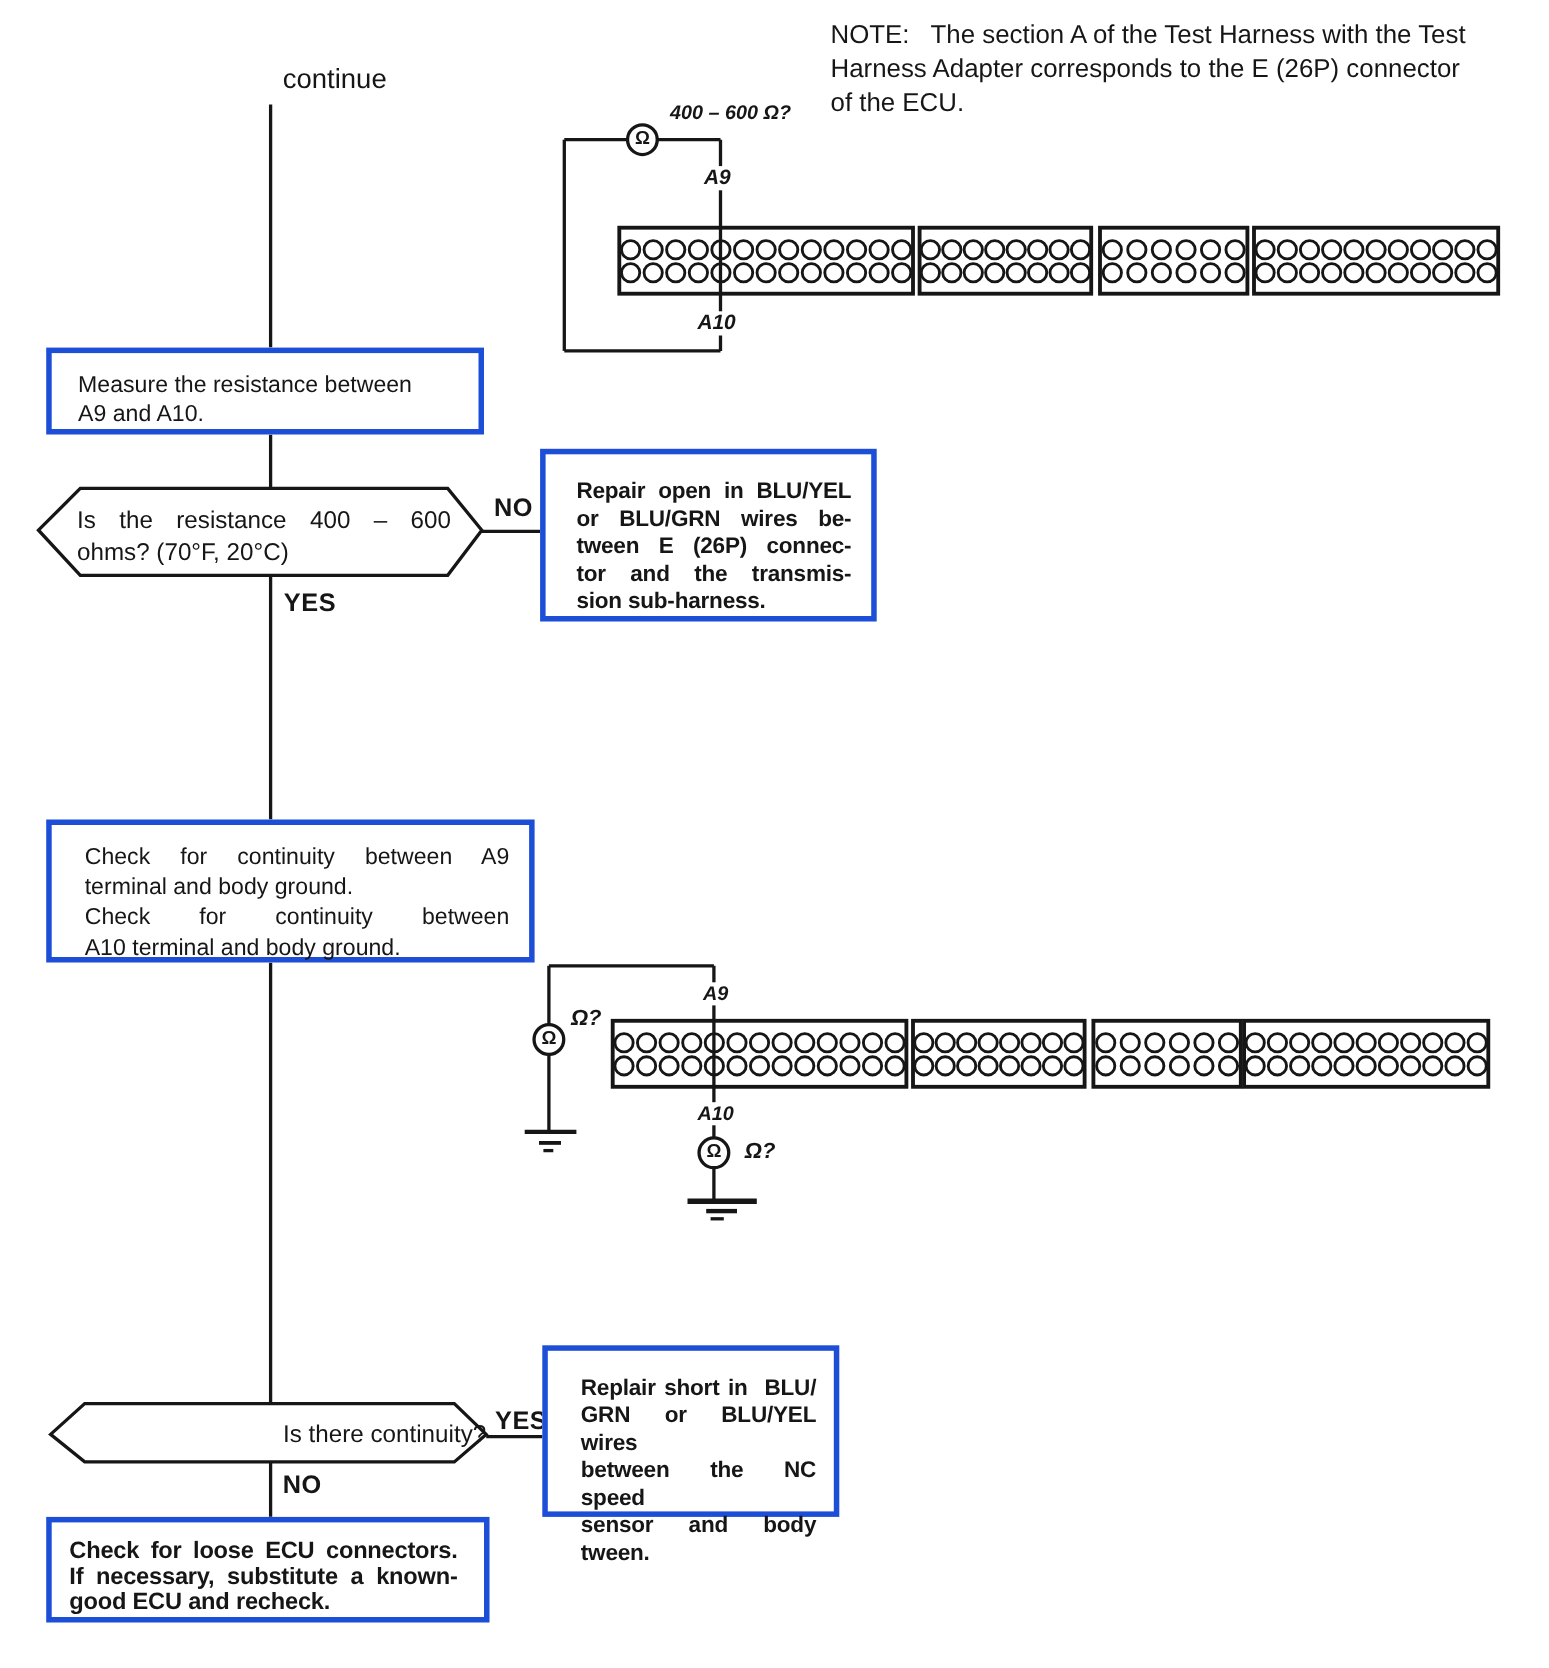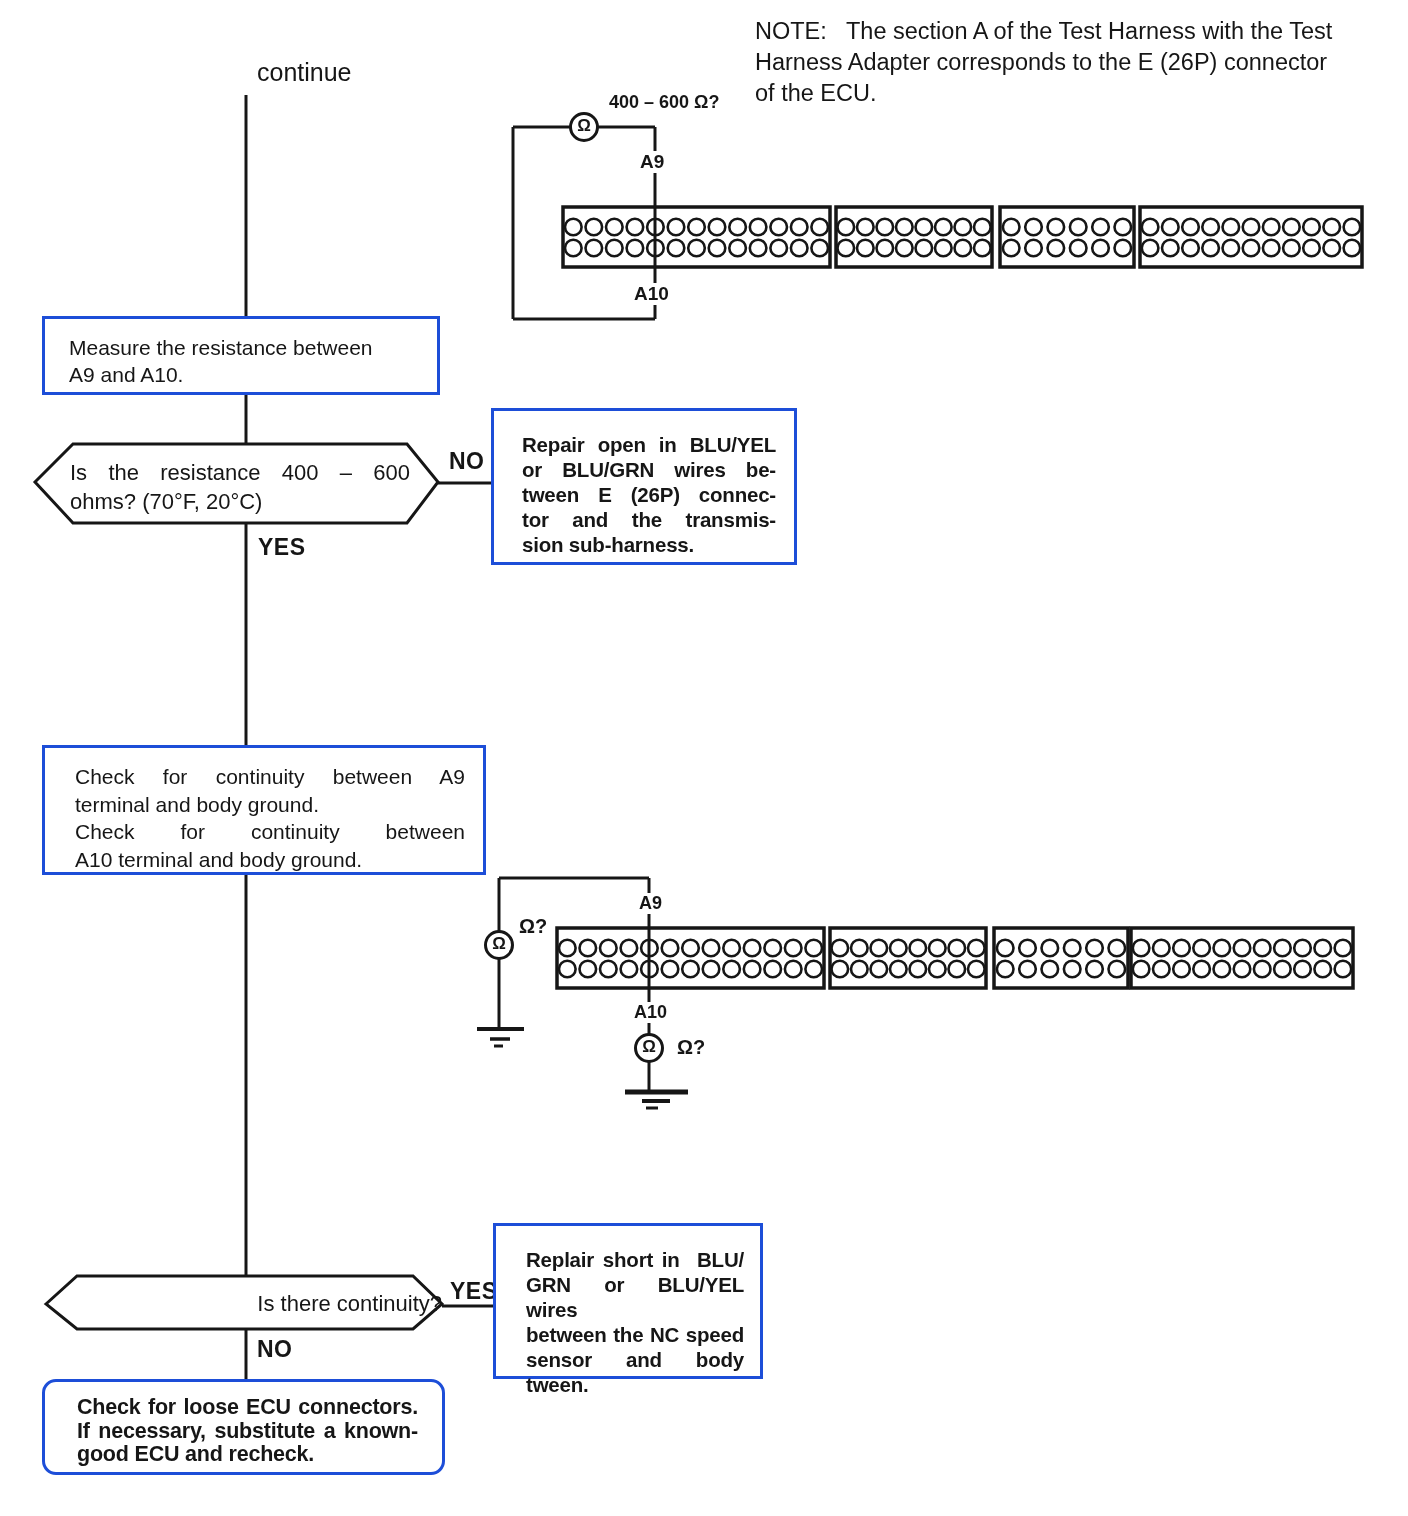--- a/index.html
+++ b/index.html
@@ -2,25 +2,25 @@
 <html><head>
 <meta charset="utf-8">
 <style>
   html,body{margin:0;padding:0;background:#fff;}
   body{font-family:"Liberation Sans", sans-serif;color:#161616;}
   .stage{position:relative;width:1408px;height:1516px;background:#ffffff;overflow:hidden;}
   .abs{position:absolute;}
   svg.layer{position:absolute;left:0;top:0;}
   .ln{white-space:pre-wrap;}
   .jl{text-align:justify;text-align-last:justify;-moz-text-align-last:justify;text-justify:inter-word;}
-  .box{position:absolute;border:3px solid #1d4ed8;background:#fff;box-sizing:border-box;}
+  .box{position:absolute;border:5px solid #1d4ed8;background:#fff;box-sizing:border-box;}
   .boxtext{font-size:21px;line-height:27px;}
   .boldbox{font-weight:bold;font-size:20.5px;line-height:25px;letter-spacing:-0.2px;}
   .caplabel{position:absolute;font-weight:bold;font-size:23px;letter-spacing:0.5px;}
-  .pinlabel{position:absolute;font-weight:bold;background:#fff;padding:0 2px;}
+  .pinlabel{position:absolute;font-weight:bold;background:#fff;padding:0 2px;font-style:italic;}
   .omega{position:absolute;width:16px;text-align:center;font-weight:bold;font-size:17px;}
   .notetext{font-size:23.5px;line-height:31px;}
 </style>
 </head>
 <body>
 
 <div class="stage">
 
   <svg class="layer" width="1408" height="1516" viewBox="0 0 1408 1516">
 
@@ -270,21 +270,21 @@
   <span class="caplabel" style="left:257px;top:1336px;">NO</span>
 
   <div class="box boldbox" style="left:493px;top:1223px;width:270px;height:156px;padding:21px 16px 0 30px;">
       <div class="ln jl">Replair short in  BLU/</div>
       <div class="ln jl">GRN or BLU/YEL wires</div>
       <div class="ln jl">between the NC speed</div>
       <div class="ln jl">sensor and body</div>
       <div class="ln">tween.</div>
     </div>
 
-  <div class="box boldbox" style="left:42px;top:1379px;width:403px;height:96px;padding:14px 24px 0 32px;font-size:21.5px;line-height:23.5px;border-radius:14px;">
+  <div class="box boldbox" style="left:42px;top:1379px;width:403px;height:96px;padding:14px 24px 0 16px;font-size:21.5px;line-height:23.5px;">
       <div class="ln jl">Check for loose ECU connectors.</div>
       <div class="ln jl">If necessary, substitute a known-</div>
       <div class="ln">good ECU and recheck.</div>
     </div>
 
   <span class="pinlabel" style="left:607px;top:92px;font-size:18px;">400 – 600 Ω?</span>
   <span class="omega" style="left:576px;top:116px;">Ω</span>
   <span class="pinlabel" style="left:638px;top:151px;font-size:19px;">A9</span>
   <span class="pinlabel" style="left:632px;top:283px;font-size:19px;">A10</span>
 

